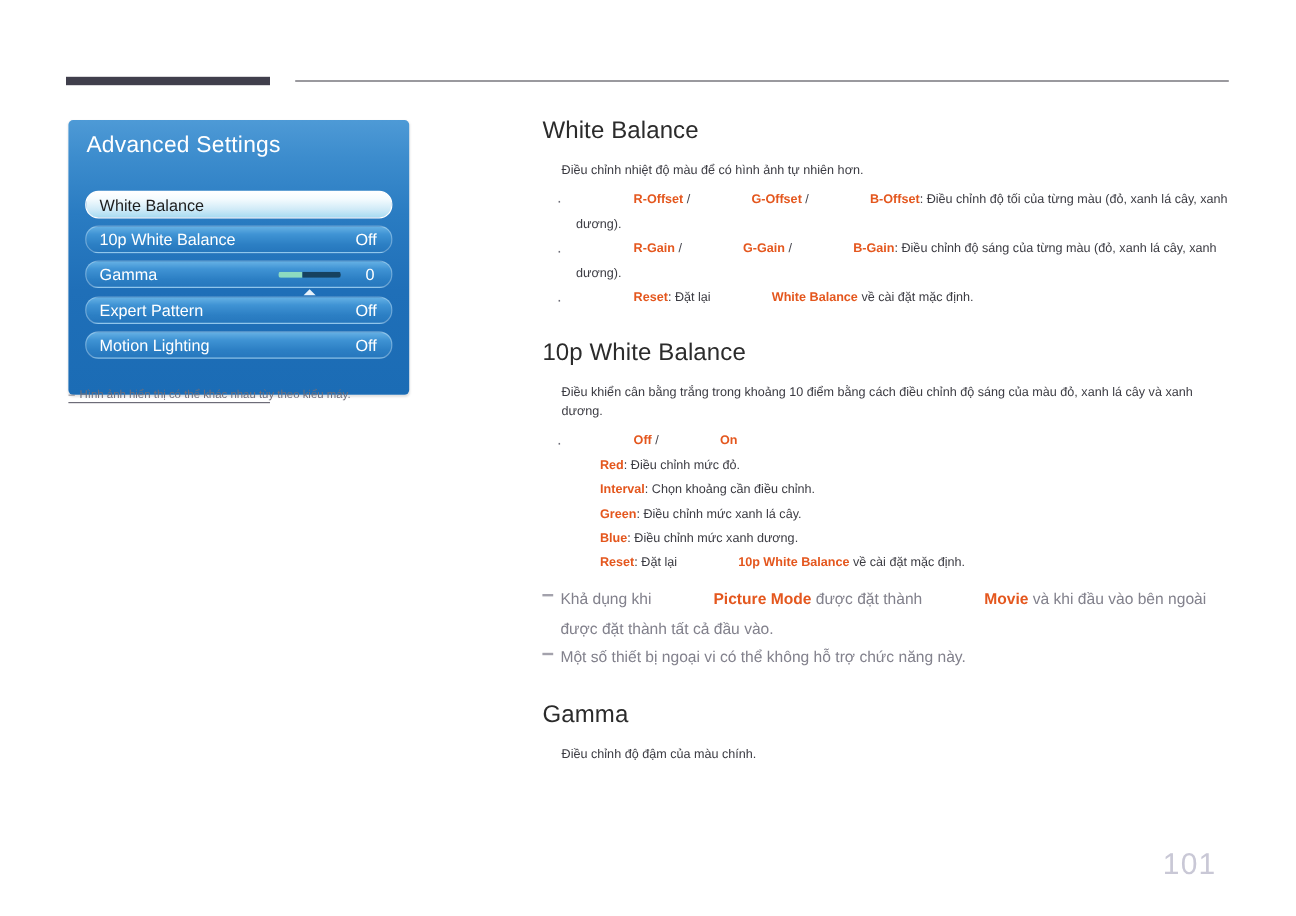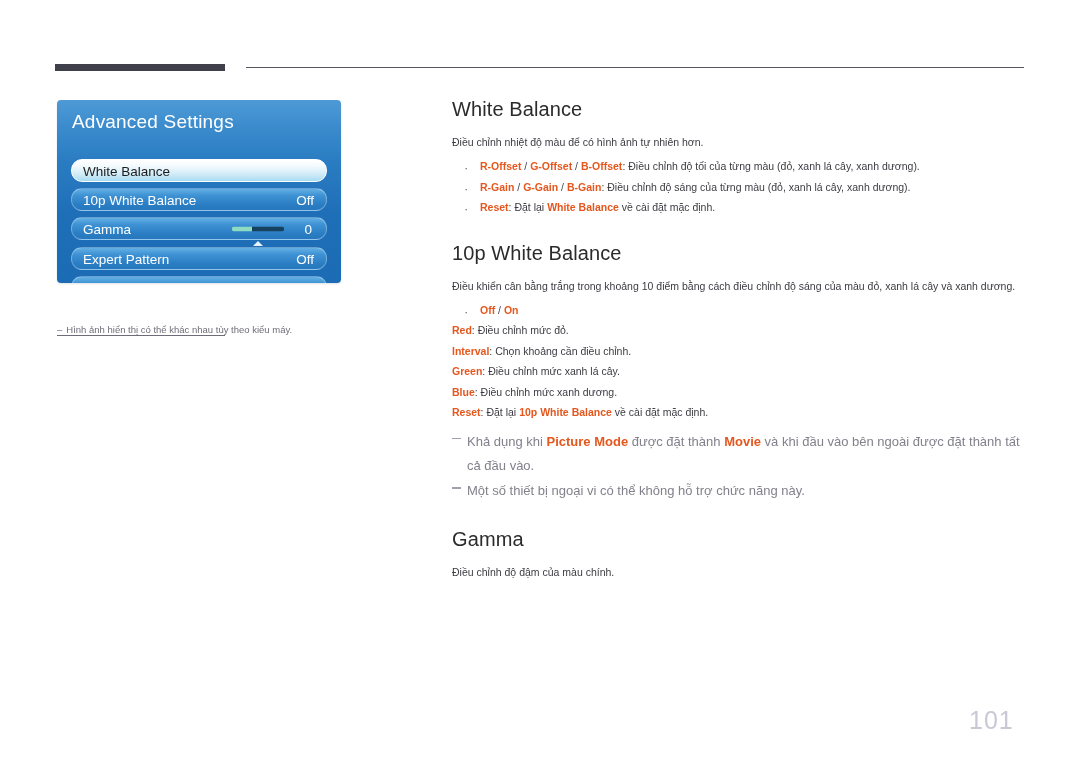--- a/index.html
+++ b/index.html
@@ -26,21 +26,21 @@
     position: absolute;
     left: 246px; top: 67px;
     width: 778px; height: 1px;
     background: #58575f;
   }
 
   
   #osd-panel {
     position: absolute;
     left: 57px; top: 100px;
-    width: 284px; height: 183px;
+    width: 284px; height: 229px;
     border-radius: 4px;
     background: linear-gradient(180deg,
         #4e9ad6 0%,
         #3c8ccd 14%,
         #2a7cc2 34%,
         #1f6fb8 62%,
         #1b6cb5 100%);
     box-shadow: 0 1px 2px rgba(0,0,0,0.12);
     overflow: hidden;
   }
@@ -151,42 +151,42 @@
     font-size: 20px;
     color: #2b2b2b;
     font-weight: 400;
     margin: 0 0 13px 0;
     letter-spacing: .1px;
   }
   .lead {
     font-size: 10.5px;
     color: #3b3b42;
     line-height: 1.55;
-    margin: 0 0 6px 0;
+    margin: 0 0 6px 16px;
   }
   ul.bullets {
     list-style: none;
     margin: 0 0 0 0;
     padding: 0;
   }
   ul.bullets li {
     position: relative;
     padding-left: 28px;
     font-size: 10.5px;
     color: #3b3b42;
     line-height: 1.95;
   }
   ul.bullets li::before {
     content: "·";
     position: absolute;
     left: 12px; top: -1px;
     color: #6c6c76;
     font-size: 13px;
   }
-  .o   { color: #e4571e; font-weight: 700; }
+  .o   { color: #e4571e; font-weight: 700; margin-left: 48px; }
   .sep { color: #46464e; }
   .plain-line {
     font-size: 10.5px;
     color: #3b3b42;
     line-height: 1.95;
   }
   .note-line {
     font-size: 13px;
     color: #82818c;
     line-height: 1.9;

